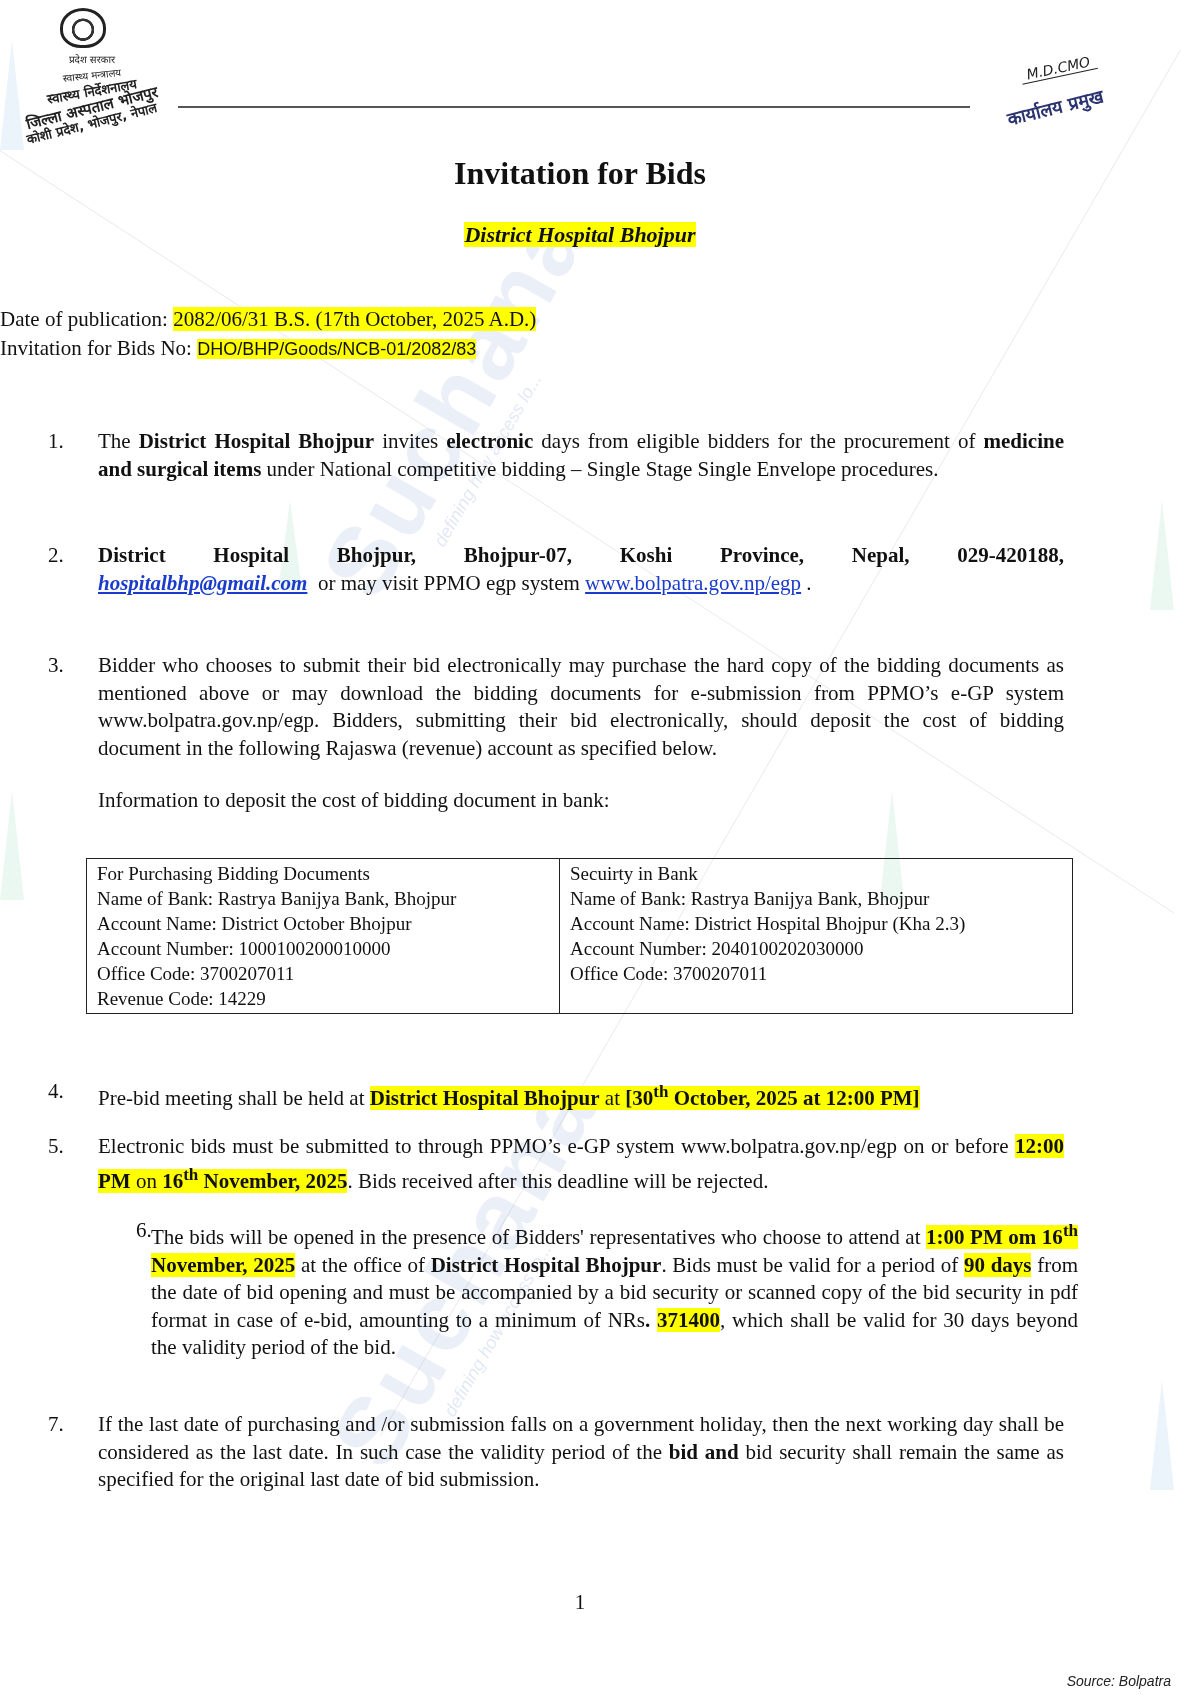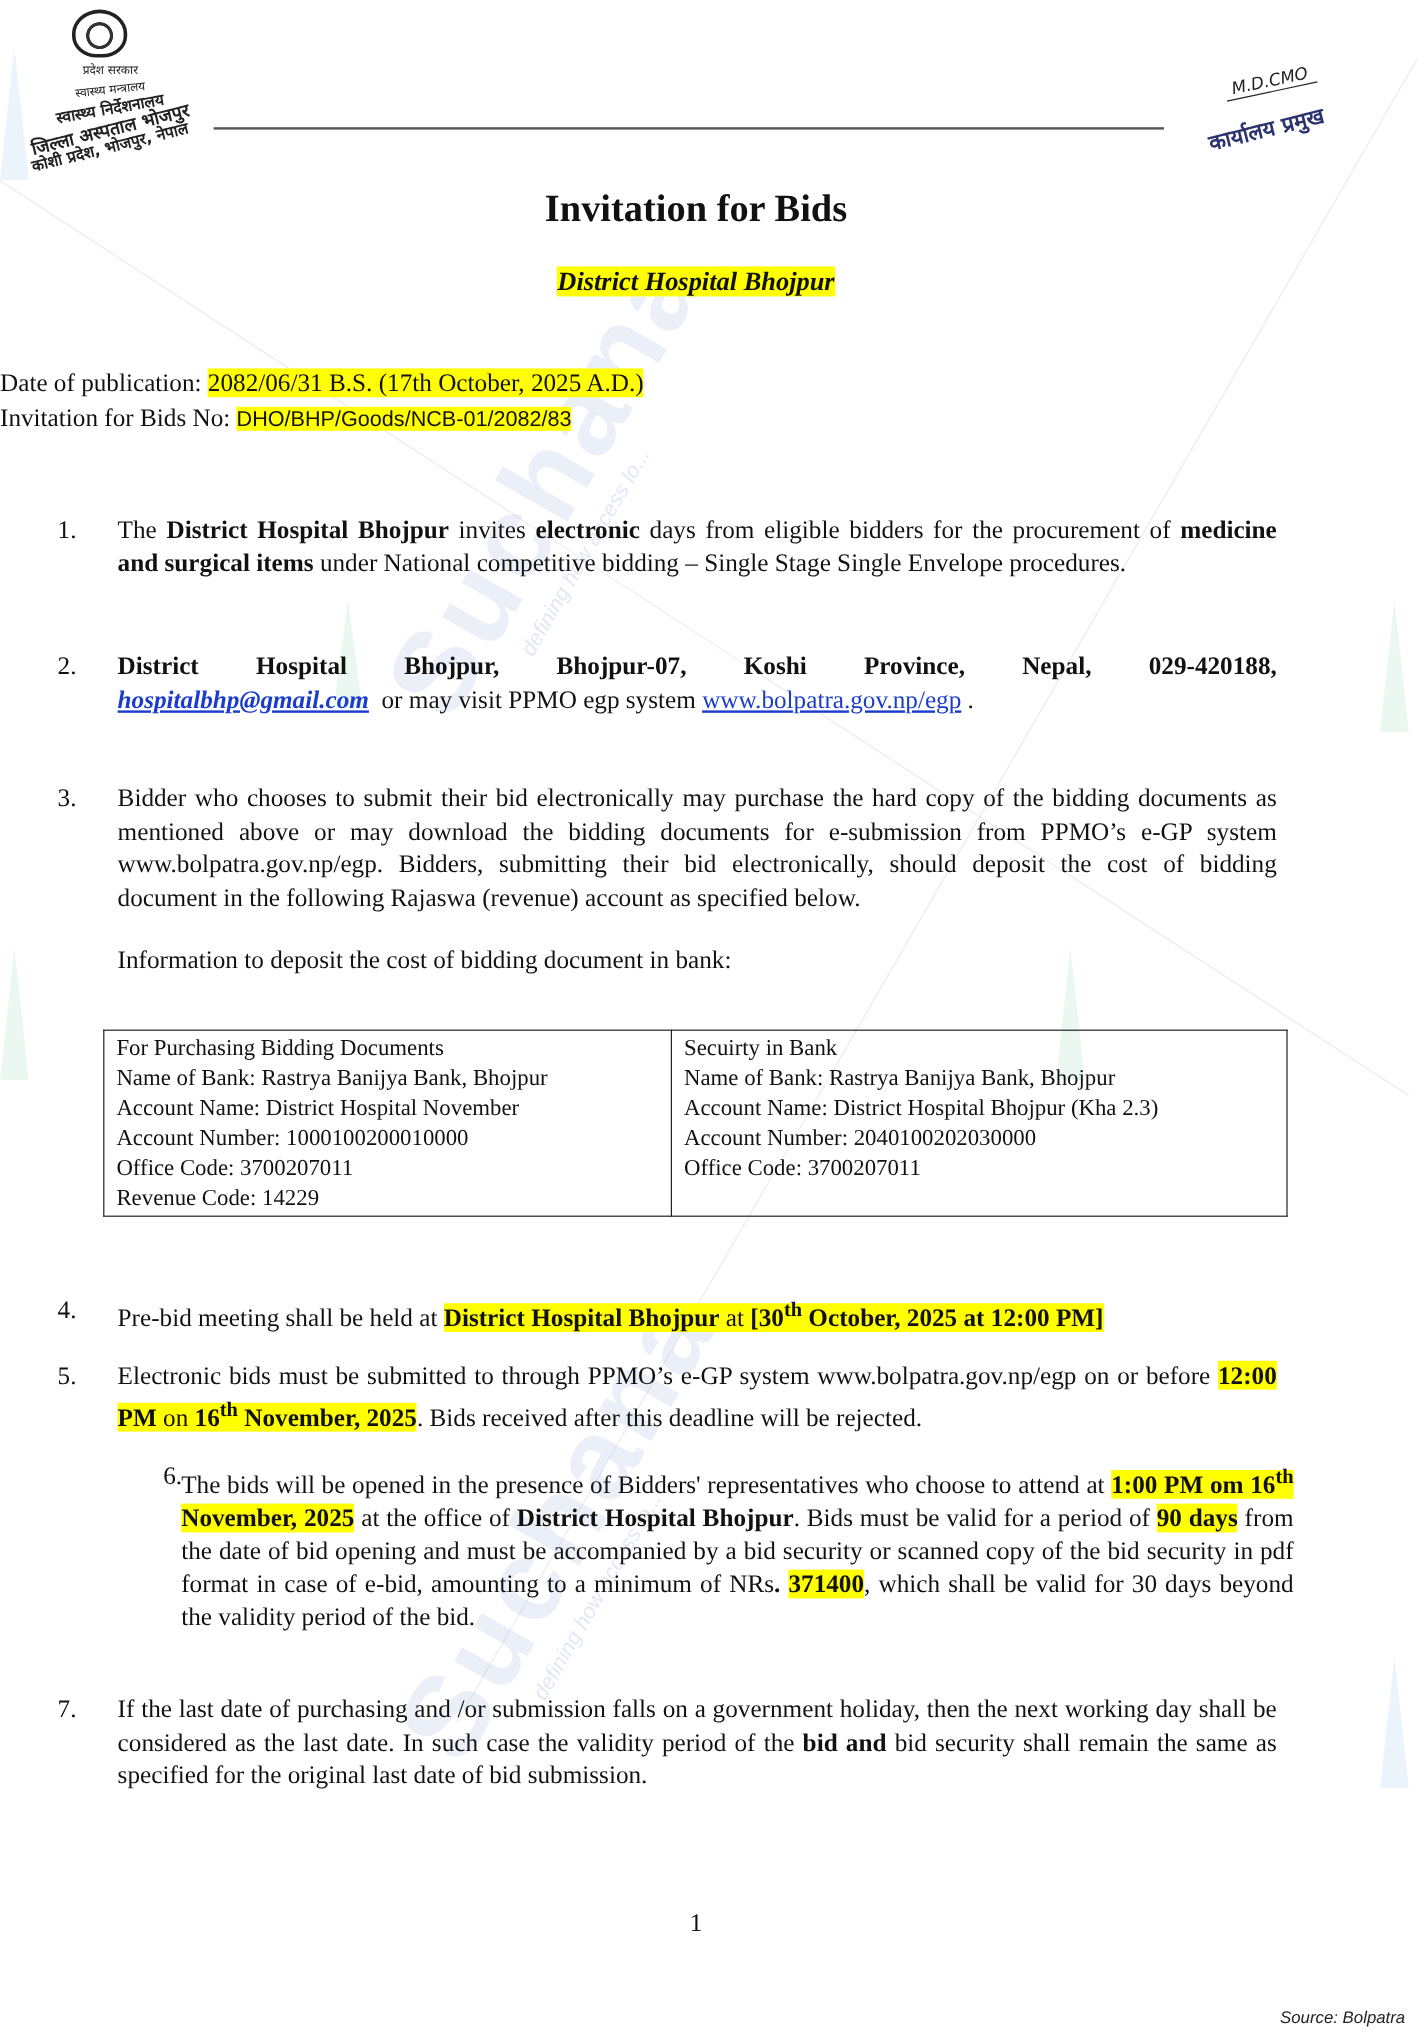--- a/index.html
+++ b/index.html
@@ -181,21 +181,21 @@
     <div>Bidder who chooses to submit their bid electronically may purchase the hard copy of the bidding documents as mentioned above or may download the bidding documents for e-submission from PPMO’s e-GP system www.bolpatra.gov.np/egp. Bidders, submitting their bid electronically, should deposit the cost of bidding document in the following Rajaswa (revenue) account as specified  below.</div>
     <div style="margin-top:25px;">Information to deposit the cost of bidding document in bank:</div>
   </div>
 
   <table class="bank-table">
     <tbody>
         <tr>
       <td class="left">
         <span class="bank-line">For Purchasing Bidding Documents</span>
         <span class="bank-line">Name of Bank: Rastrya Banijya Bank, Bhojpur</span>
-        <span class="bank-line">Account Name: District Hospital November</span>
+        <span class="bank-line">Account Name: District October Bhojpur</span>
         <span class="bank-line">Account Number: 1000100200010000</span>
         <span class="bank-line">Office Code: 3700207011</span>
         <span class="bank-line">Revenue Code: 14229</span>
       </td>
       <td>
         <span class="bank-line">Secuirty in Bank</span>
         <span class="bank-line">Name of Bank: Rastrya Banijya Bank, Bhojpur</span>
         <span class="bank-line">Account Name: District Hospital Bhojpur (Kha 2.3)</span>
         <span class="bank-line">Account Number: 2040100202030000</span>
         <span class="bank-line">Office Code: 3700207011</span>

